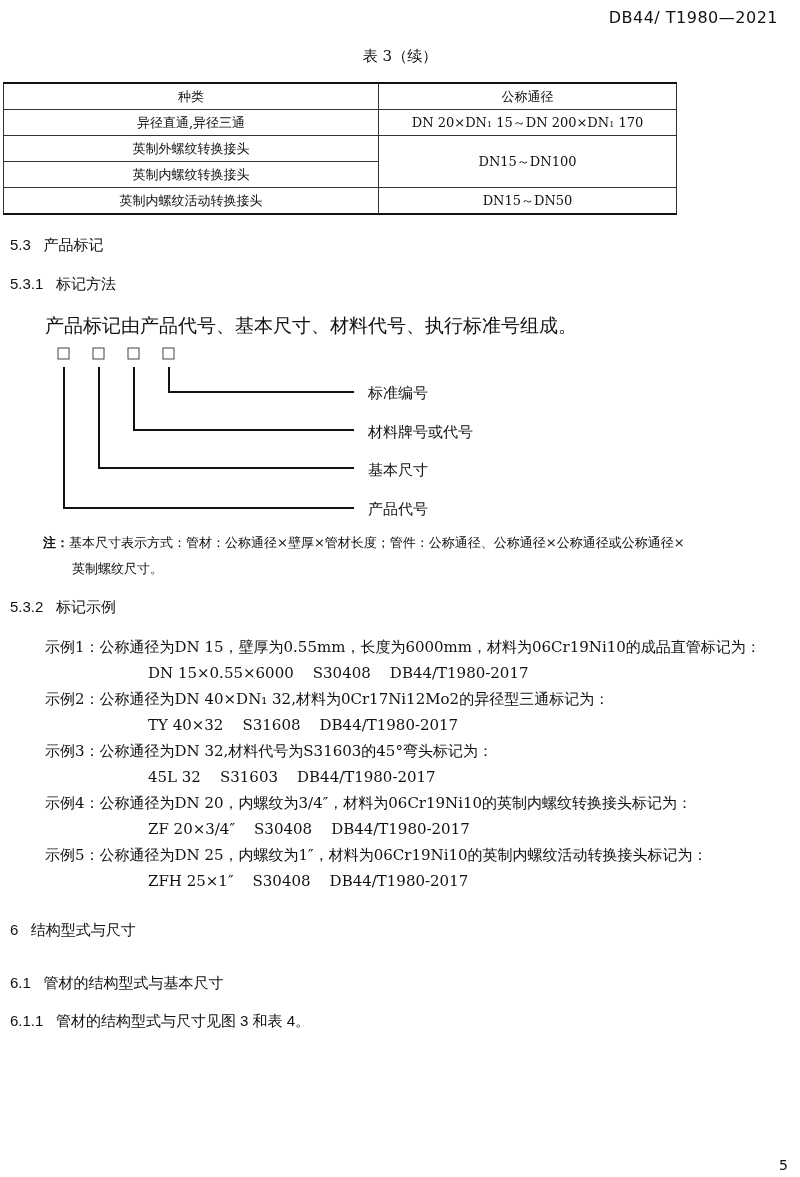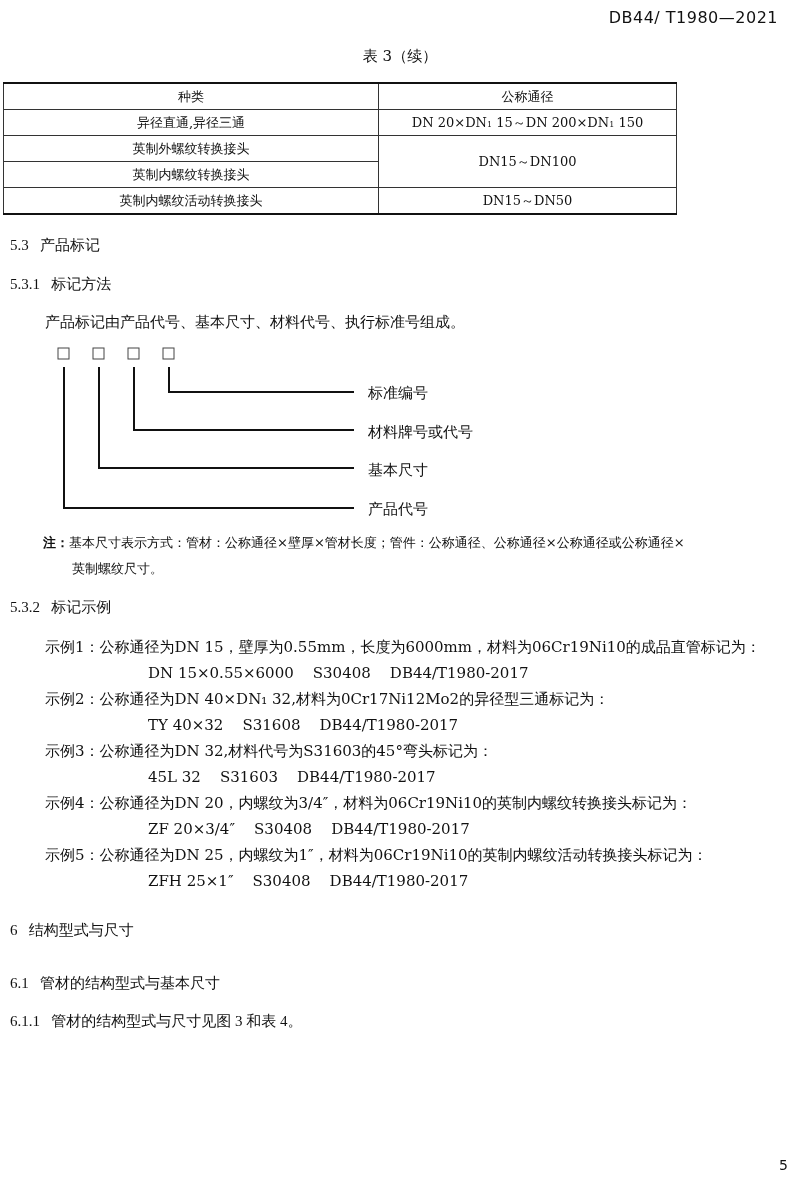--- a/index.html
+++ b/index.html
@@ -4,22 +4,22 @@
 <style>
   html, body { margin:0; padding:0; background:#ffffff; }
   body { width:800px; height:1177px; position:relative; overflow:hidden; color:#111; font-family:"DejaVu Serif", serif; }
   .abs { position:absolute; white-space:nowrap; }
   .hdr { right:22px; top:8px; font-family:"DejaVu Sans", sans-serif; font-size:16px; letter-spacing:0.5px; }
   .tbl-title { left:0; width:800px; top:47px; text-align:center; font-size:15px; }
   table.t3 { position:absolute; left:3px; top:82px; width:674px; border-collapse:collapse; font-size:13px; }
   table.t3 td { border:1px solid #333; text-align:center; height:25px; padding:0; }
   table.t3 { border-top:2px solid #111; border-bottom:2px solid #111; }
   table.t3 td.c1 { width:374px; }
-  .h { font-family:Liberation Serif, serif; font-size:15px; }
-  .p { font-size:15px; }
+  .h { font-family:Liberation Sans, sans-serif; font-size:15px; }
+  .p { font-size:19px; }
   .ex { font-size:15px; }
   .note { font-size:13px; }
   .sub { font-size:8px; }
   svg.diag { position:absolute; left:0; top:340px; }
   .pg { right:12px; top:1157px; font-family:"DejaVu Sans", sans-serif; font-size:14px; }
 </style>
 </head>
 <body>
 
 <div class="abs hdr">DB44/ T1980—2021</div>
@@ -27,21 +27,21 @@
 <div class="abs tbl-title">表 3（续）</div>
 
 <table class="t3">
   <tbody>
       <tr>
     <td class="c1">种类</td>
     <td>公称通径</td>
   </tr>
   <tr>
     <td class="c1">异径直通,异径三通</td>
-    <td><span>DN 20×DN</span><span class="sub">1</span><span> 15～DN 200×DN</span><span class="sub">1</span><span> 150</span></td>
+    <td><span>DN 20×DN</span><span class="sub">1</span><span> 15～DN 200×DN</span><span class="sub">1</span><span> 170</span></td>
   </tr>
   <tr>
     <td class="c1">英制外螺纹转换接头</td>
     <td rowspan="2">DN15～DN100</td>
   </tr>
   <tr>
     <td class="c1">英制内螺纹转换接头</td>
   </tr>
   <tr>
     <td class="c1">英制内螺纹活动转换接头</td>

